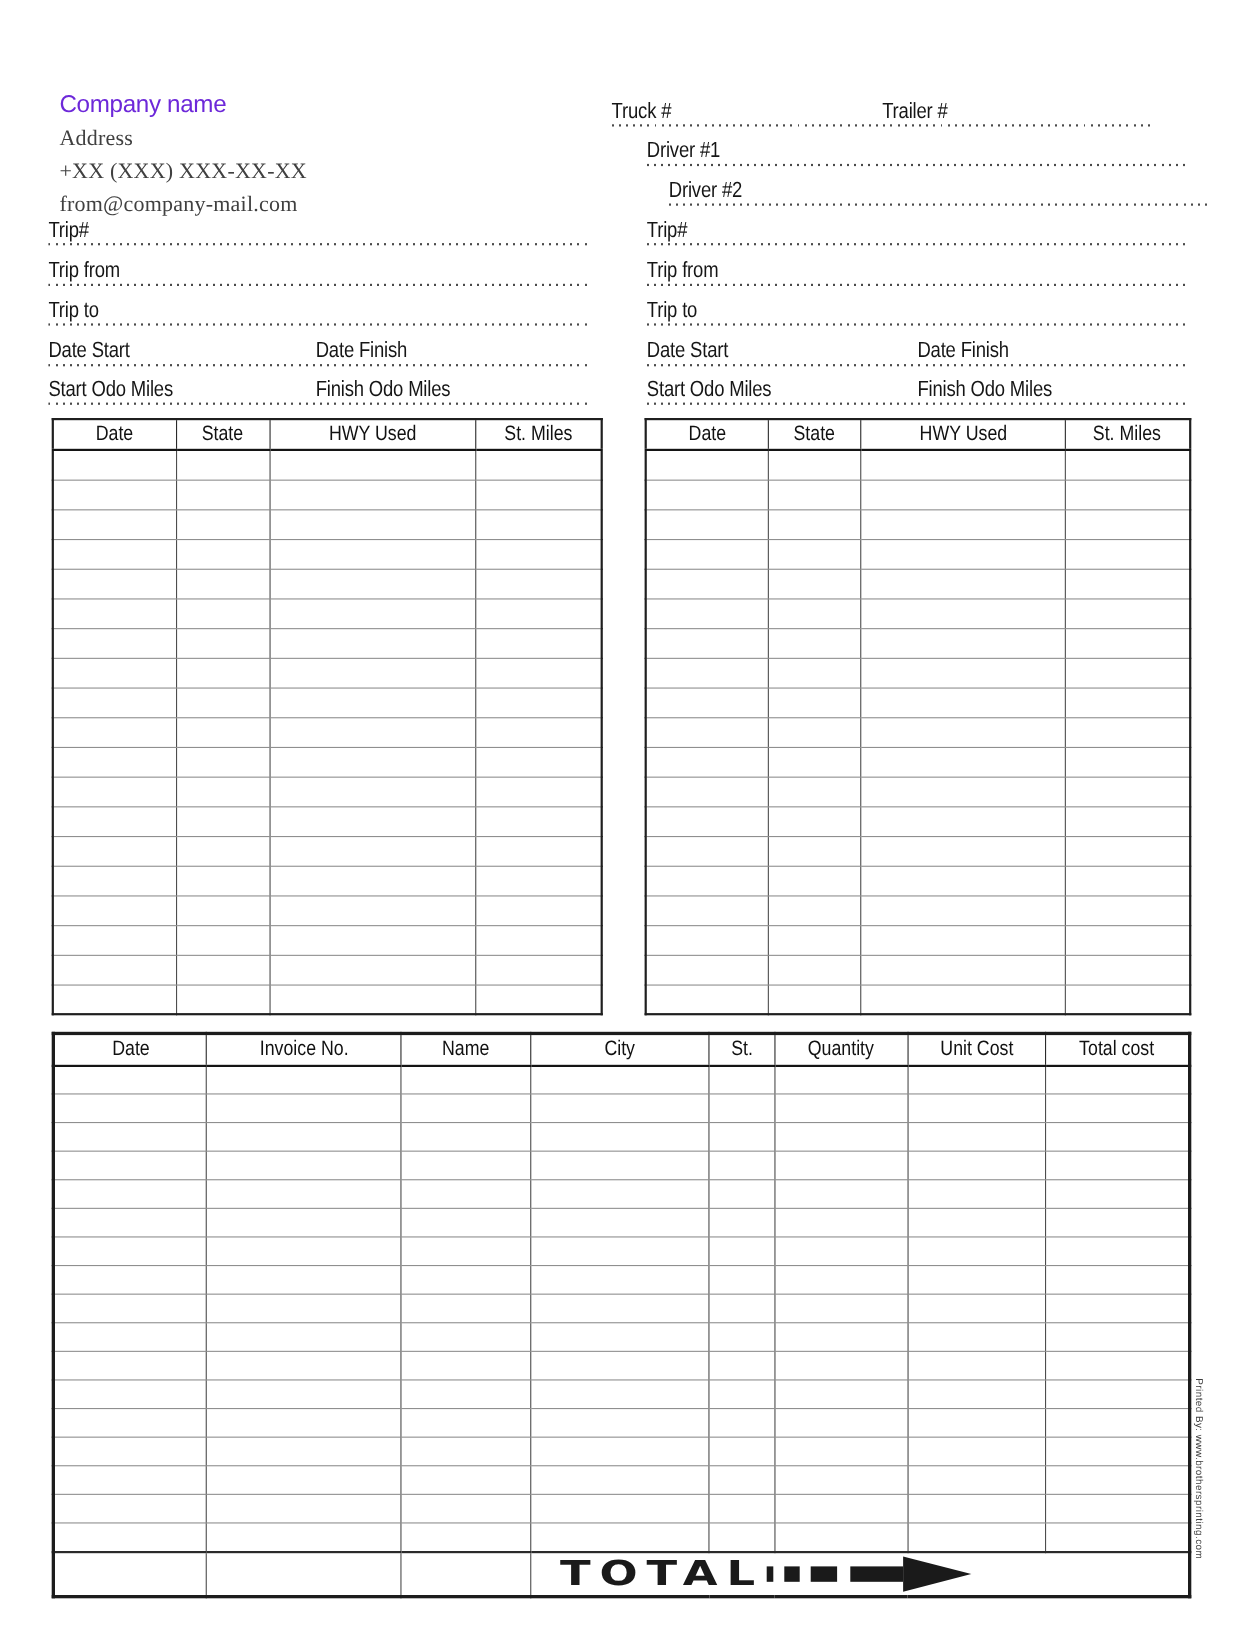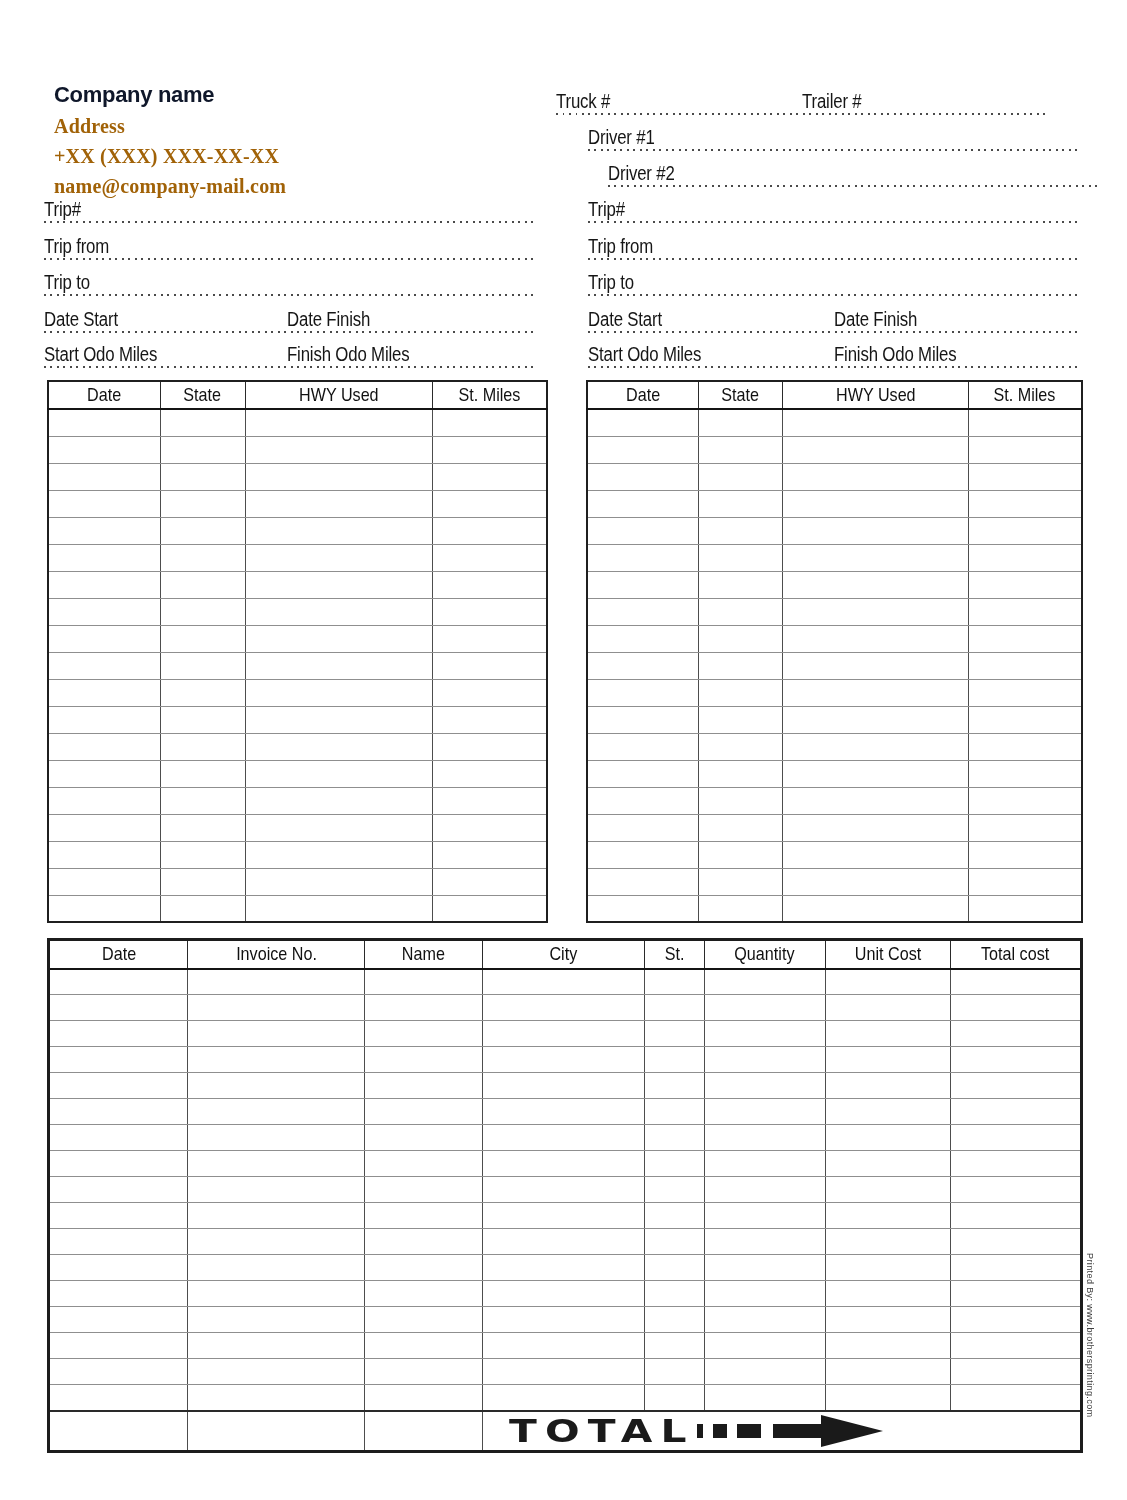--- a/index.html
+++ b/index.html
@@ -2,22 +2,22 @@
 <html><head>
 <meta charset="utf-8">
 <style>
   html,body{margin:0;padding:0;background:#ffffff;}
   .page{
     position:relative;width:1127px;height:1500px;background:#ffffff;overflow:hidden;
     font-family:"Liberation Sans", sans-serif;color:#1c1c1c;
   }
   
   .company{position:absolute;left:54px;top:82px;}
-  .company-name{font-size:22px;font-weight:bold;letter-spacing:-0.3px;color:#0f172a;}
-  .company-line{font-family:"Liberation Serif", serif;font-size:20px;color:#a16207;margin-top:7px;letter-spacing:0.2px;font-weight:bold;}
+  .company-name{font-size:22px;font-weight:normal;letter-spacing:-0.3px;color:#6d28d9;}
+  .company-line{font-family:"Liberation Serif", serif;font-size:20px;color:#404040;margin-top:7px;letter-spacing:0.2px;}
   
   .field{position:absolute;height:28px;}
   .field .lbl{
     position:absolute;bottom:4px;left:0;font-size:20px;line-height:20px;white-space:nowrap;
     transform:scaleX(0.84);transform-origin:0 100%;color:#161616;letter-spacing:-0.2px;
   }
   .field .lbl2{left:243px;}
   .field.rcol .lbl2{left:246px;}
   .field .dots{
     position:absolute;left:0;right:0;bottom:0;height:2px;
@@ -75,21 +75,21 @@
 </style>
 </head>
 <body>
 
 <div class="page">
 
   <div class="company">
     <div class="company-name">Company name</div>
     <div class="company-line">Address</div>
     <div class="company-line">+XX (XXX) XXX-XX-XX</div>
-    <div class="company-line">name@company-mail.com</div>
+    <div class="company-line">from@company-mail.com</div>
   </div>
 
   <div id="left-fields">
       <div class="field" style="left: 44px; width: 494px; top: 195px;">
         <span class="lbl">Trip#</span>
         <div class="dots"></div>
       </div>
       <div class="field" style="left: 44px; width: 494px; top: 232px;">
         <span class="lbl">Trip from</span>
         <div class="dots"></div>

